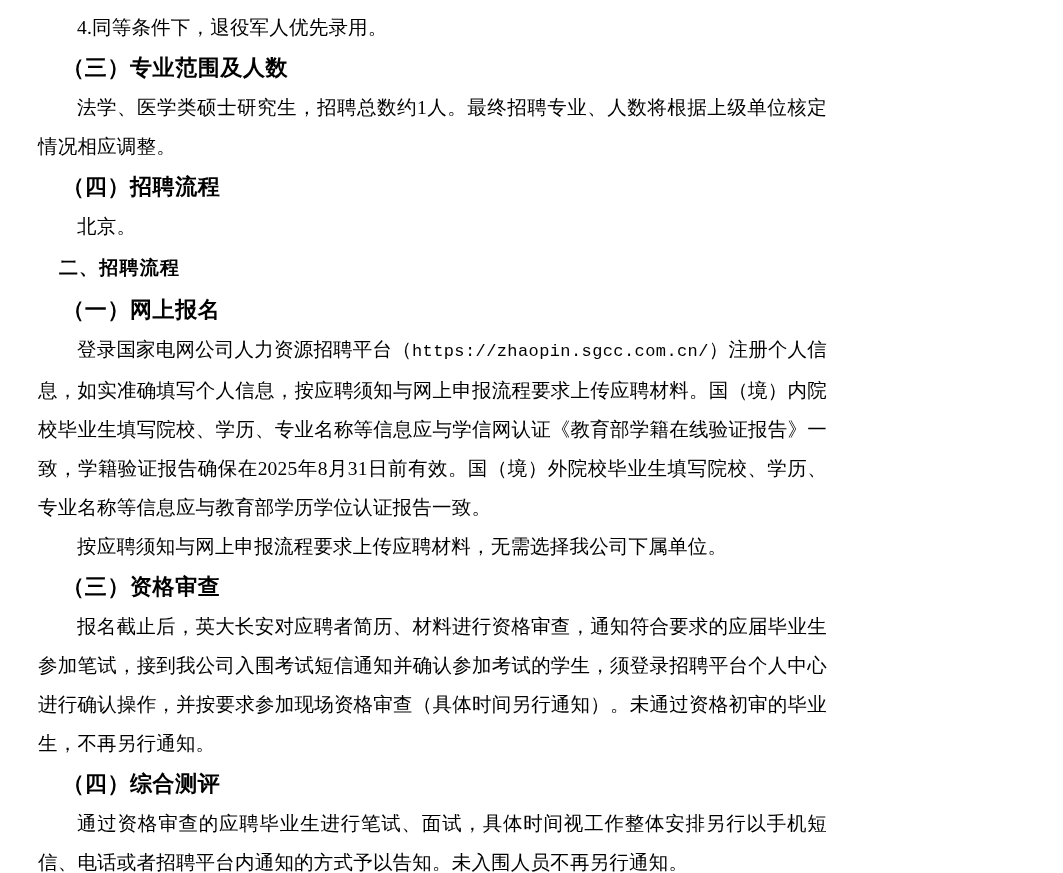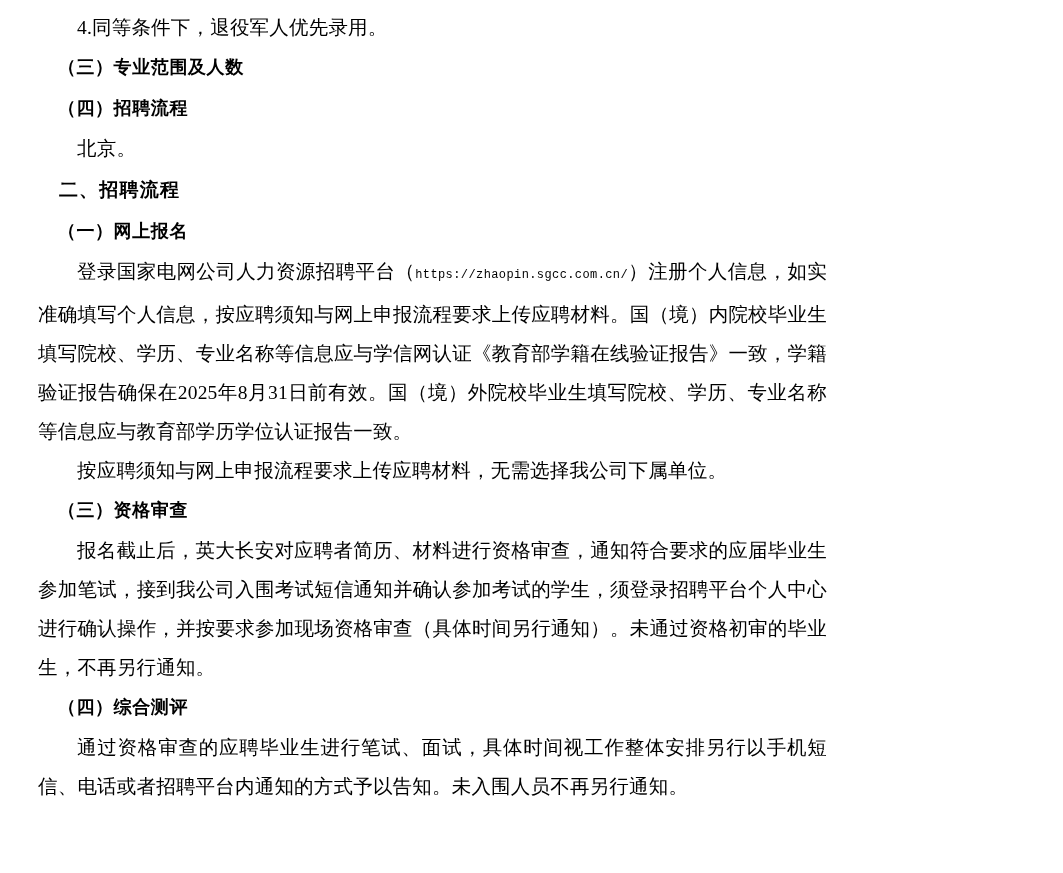--- a/index.html
+++ b/index.html
@@ -38,42 +38,43 @@
     font-weight: bold;
     font-size: 19px;
     line-height: 43px;
     letter-spacing: 1.2px;
     margin: 0;
     text-indent: 1.1em;
   }
   .heading-2 {
     font-family: "Liberation Serif", "DejaVu Serif", serif;
     font-weight: bold;
-    font-size: 18px;
+    font-size: 22px;
     line-height: 41px;
     letter-spacing: 0.6px;
     margin: 0;
     text-indent: 1.1em;
   }
   .url {
     font-family: "Liberation Mono", "DejaVu Sans Mono", monospace;
-    font-size: 12px;
+    font-size: 17px;
     letter-spacing: 0.4px;
     margin-top: 31px;
   }
 </style>
 </head>
 <body>
 
 <div class="page">
 
   <p class="para indent">4.同等条件下，退役军人优先录用。</p>
 
   <p class="heading-2">（三）专业范围及人数</p>
 
+  <p class="para indent">法学、医学类硕士研究生，招聘总数约1人。最终招聘专业、人数将根据上级单位核定情况相应调整。</p>
 
   <p class="heading-2">（四）招聘流程</p>
 
   <p class="para indent">北京。</p>
 
   <p class="heading-1">二、招聘流程</p>
 
   <p class="heading-2">（一）网上报名</p>
 
   <p class="para indent"><span>登录国家电网公司人力资源招聘平台（</span><span class="url">https://zhaopin.sgcc.com.cn/</span><span>）注册个人信息，如实准确填写个人信息，按应聘须知与网上申报流程要求上传应聘材料。国（境）内院校毕业生填写院校、学历、专业名称等信息应与学信网认证《教育部学籍在线验证报告》一致，学籍验证报告确保在2025年8月31日前有效。国（境）外院校毕业生填写院校、学历、专业名称等信息应与教育部学历学位认证报告一致。</span></p>

